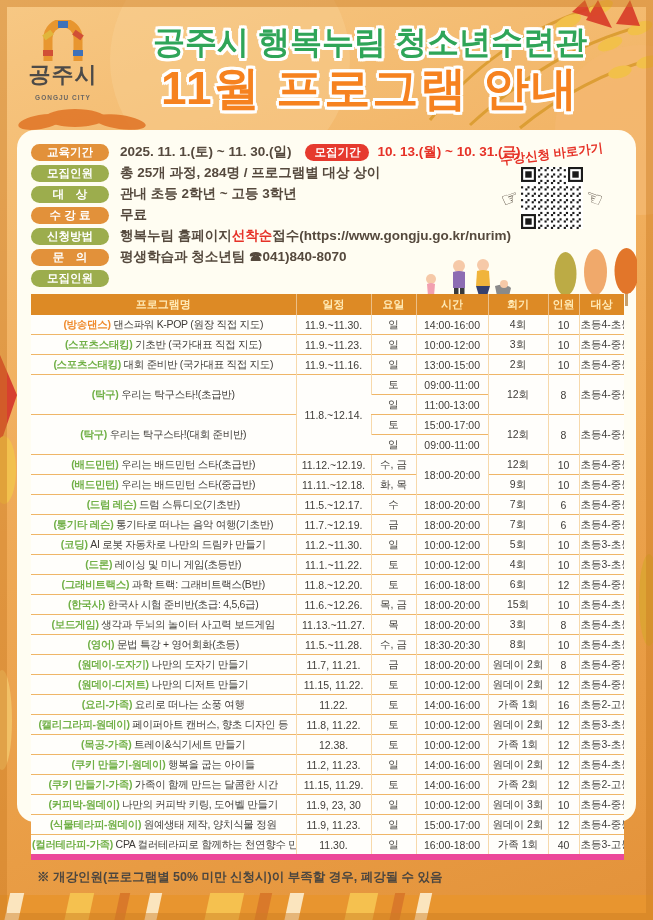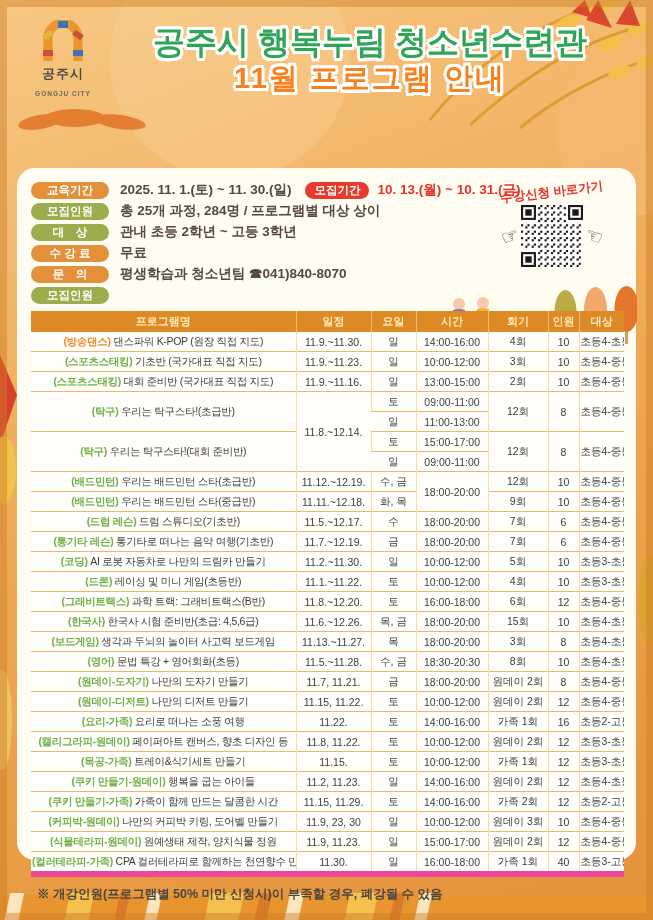--- a/index.html
+++ b/index.html
@@ -7,35 +7,35 @@
     width:653px;height:920px;position:relative;overflow:hidden;
     font-family:"Liberation Sans",sans-serif;
     background:linear-gradient(160deg,#f7c884 0%,#f0ad5b 40%,#e99d45 75%,#e3923a 100%);
   }
   .frame{position:absolute;inset:0;box-shadow:inset 0 0 0 7px rgba(205,125,35,.45);pointer-events:none;z-index:6;}
   #bg-decor{position:absolute;inset:0;z-index:0;}
 
   
   .logo{position:absolute;left:24px;top:20px;width:78px;text-align:center;z-index:2;}
   .logo .mark{display:block;margin:0 auto 2px;}
-  .logo .name{font-size:13px;font-weight:800;color:#4c4a48;letter-spacing:1px;line-height:1;}
+  .logo .name{font-size:22px;font-weight:800;color:#4c4a48;letter-spacing:1px;line-height:1;}
   .logo .sub{font-size:6.5px;font-weight:700;color:#6b6763;letter-spacing:1px;}
   .titles{position:absolute;left:95px;right:8px;top:24px;text-align:center;z-index:2;}
   .outline{
     text-shadow:-2px -2px 0 #fff,2px -2px 0 #fff,-2px 2px 0 #fff,2px 2px 0 #fff,
                 -3px 0 0 #fff,3px 0 0 #fff,0 -3px 0 #fff,0 3px 0 #fff,
                 -2px 3px 0 #fff,2px 3px 0 #fff,-2px -3px 0 #fff,2px -3px 0 #fff;
   }
   .title1{font-size:32px;font-weight:800;color:#2fa558;letter-spacing:0px;line-height:1.15;}
-  .title2{font-size:29px;font-weight:800;color:#f6821f;letter-spacing:2px;line-height:1.2;}
+  .title2{font-size:46px;font-weight:800;color:#f6821f;letter-spacing:2px;line-height:1.2;}
 
   
   .panel{
     position:absolute;left:17px;top:130px;width:619px;height:692px;z-index:1;
-    background:#fffdf2;border-radius:18px;box-sizing:border-box;padding:12px 18px 0 14px;margin-top:38px;
+    background:#fffdf2;border-radius:18px;box-sizing:border-box;padding:12px 18px 0 14px;
   }
   .info-rows{position:relative;z-index:2;}
   .info-row{display:flex;align-items:center;height:20px;margin-bottom:1px;}
   .badge{
     flex:none;width:78px;height:17px;line-height:17px;text-align:center;border-radius:10px;
     color:#fff;font-size:11.5px;font-weight:700;margin-right:11px;
   }
   .badge.orange{background:#e2913a;}
   .badge.green{background:#9cad4d;}
   .badge.red{background:#e63a2e;width:64px;margin:0 8px 0 14px;}
@@ -175,20 +175,26 @@
         <span class="badge green">모집인원</span>
         <span class="info-text">총 25개 과정, 284명 / 프로그램별 대상 상이</span>
       </div>
       <div class="info-row">
         <span class="badge green">대　상</span>
         <span class="info-text">관내 초등 2학년 ~ 고등 3학년</span>
       </div>
       <div class="info-row">
         <span class="badge orange">수 강 료</span>
         <span class="info-text">무료</span>
+      </div>
+      <div class="info-row">
+        <span class="badge green">신청방법</span>
+        <span class="info-text">행복누림 홈페이지 </span>
+        <span class="info-text red">선착순</span>
+        <span class="info-text"> 접수(https://www.gongju.go.kr/nurim)</span>
       </div>
       <div class="info-row">
         <span class="badge orange">문　의</span>
         <span class="info-text">평생학습과 청소년팀 ☎041)840-8070</span>
       </div>
       <div class="info-row">
         <span class="badge green">모집인원</span>
       </div>
     </div>
 
@@ -583,21 +589,21 @@
           <td class="name"><span class="pfx g">(캘리그라피-원데이)</span> 페이퍼아트 캔버스, 향초 디자인 등</td>
           <td>11.8, 11.22.</td>
           <td>토</td>
           <td>10:00-12:00</td>
           <td>원데이 2회</td>
           <td>12</td>
           <td>초등3-초등6</td>
         </tr>
         <tr>
           <td class="name"><span class="pfx g">(목공-가족)</span> 트레이&amp;식기세트 만들기</td>
-          <td>11.15.</td>
+          <td>12.38.</td>
           <td>토</td>
           <td>10:00-12:00</td>
           <td>가족 1회</td>
           <td>12</td>
           <td>초등3-초등6</td>
         </tr>
         <tr>
           <td class="name"><span class="pfx g">(쿠키 만들기-원데이)</span> 행복을 굽는 아이들</td>
           <td>11.2, 11.23.</td>
           <td>일</td>

